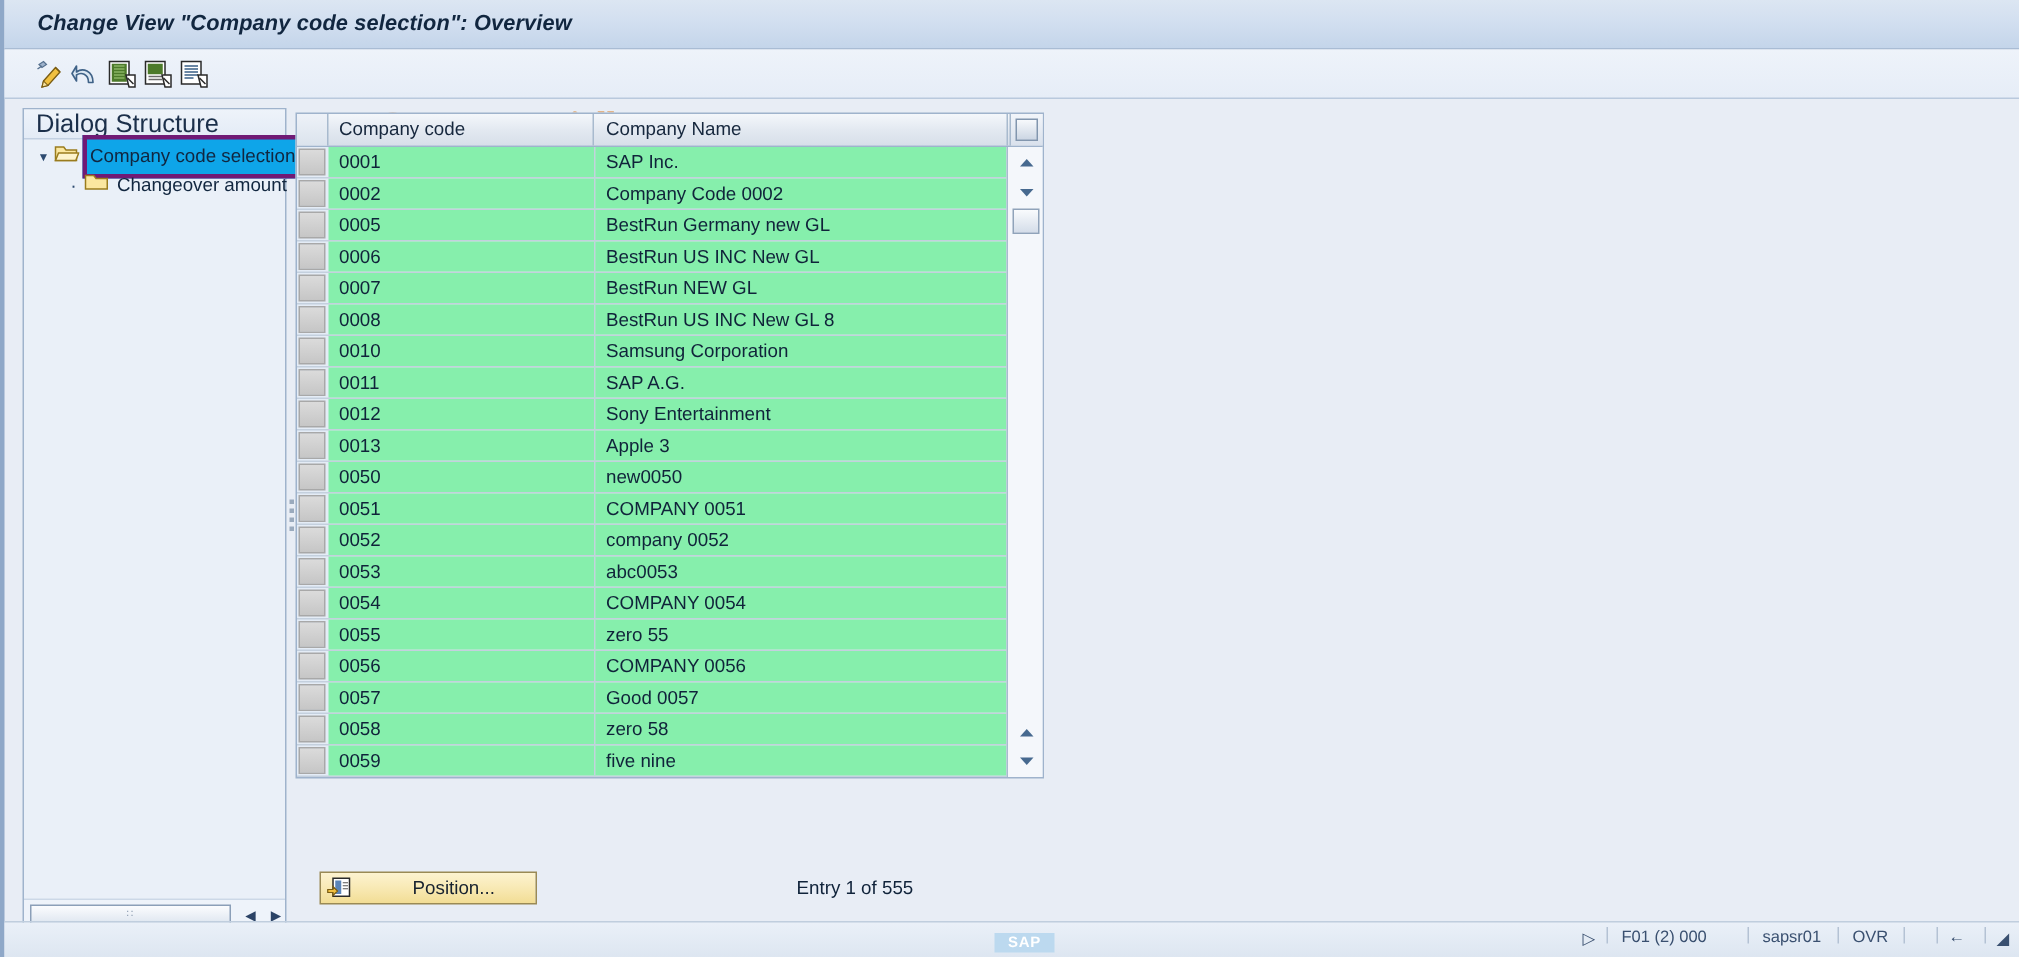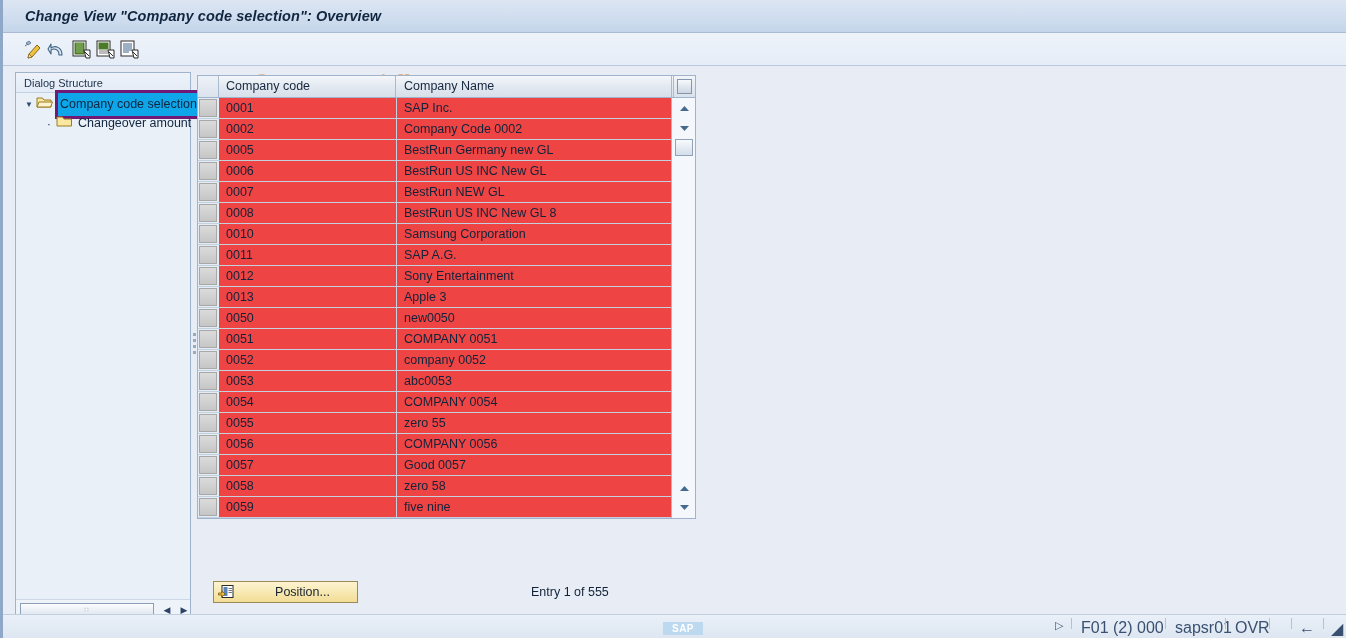--- a/index.html
+++ b/index.html
@@ -60,21 +60,21 @@
   .treepanel {
     position: absolute; left: 12px; top: 72px;
     width: 176px; height: 548px;
     background: #eaf0f8;
     border: 1px solid #9fb3cc;
     box-sizing: border-box;
   }
   .tree-head {
     height: 20px; line-height: 20px;
     padding-left: 8px;
-    font-size: 11px; color: #1b2f4a;
+    font-size: 17px; color: #1b2f4a;
     background: linear-gradient(to bottom,#eef3fa,#e3ebf6);
     border-bottom: 1px solid #c2d0e2;
     box-sizing: border-box;
     white-space: nowrap;
   }
   .tree-body { position: relative; padding-top: 2px; }
   .tree-row {
     position: relative;
     height: 19px; line-height: 19px;
     display: flex; align-items: center;
@@ -200,21 +200,21 @@
     position: absolute; left: 1px; top: 1px;
     width: 18px; height: 18px;
     background: linear-gradient(to bottom,#dbdbdb,#c6c6c6);
     border: 1px solid #a8a8a8;
     box-sizing: border-box;
     cursor: pointer;
   }
   .cell {
     position: absolute; top: 0; height: 20px; line-height: 20px;
     font-size: 12.5px; color: #10233a;
-    background: #ef4444;
+    background: #86efac;
     border-right: 1px solid #c4d0de;
     box-sizing: border-box;
     padding-left: 7px;
     white-space: nowrap; overflow: hidden;
     cursor: text;
   }
   .cell-c0 { left: 21px; width: 178px; }
   .cell-c1 { left: 199px; width: 275px; }
 
   
@@ -280,21 +280,21 @@
   .sap-logo {
     position: absolute; left: 660px; top: 7px;
     width: 40px; height: 13px;
     background: #bcd9ef;
     color: #ffffff; font-size: 10px; font-weight: bold;
     text-align: center; line-height: 13px;
     letter-spacing: .5px;
   }
   .sb-item {
     position: absolute; top: 4px;
-    font-size: 16px; color: #3a5070;
+    font-size: 11px; color: #3a5070;
     white-space: nowrap;
   }
   .sb-sep {
     position: absolute; top: 3px;
     width: 1px; height: 11px; background: #b4c2d4;
   }
   .sb-cursor { position: absolute; left: 1052px; top: 4px; color:#3a5070; font-size: 11px; }
 </style>
 </head>
 <body>

